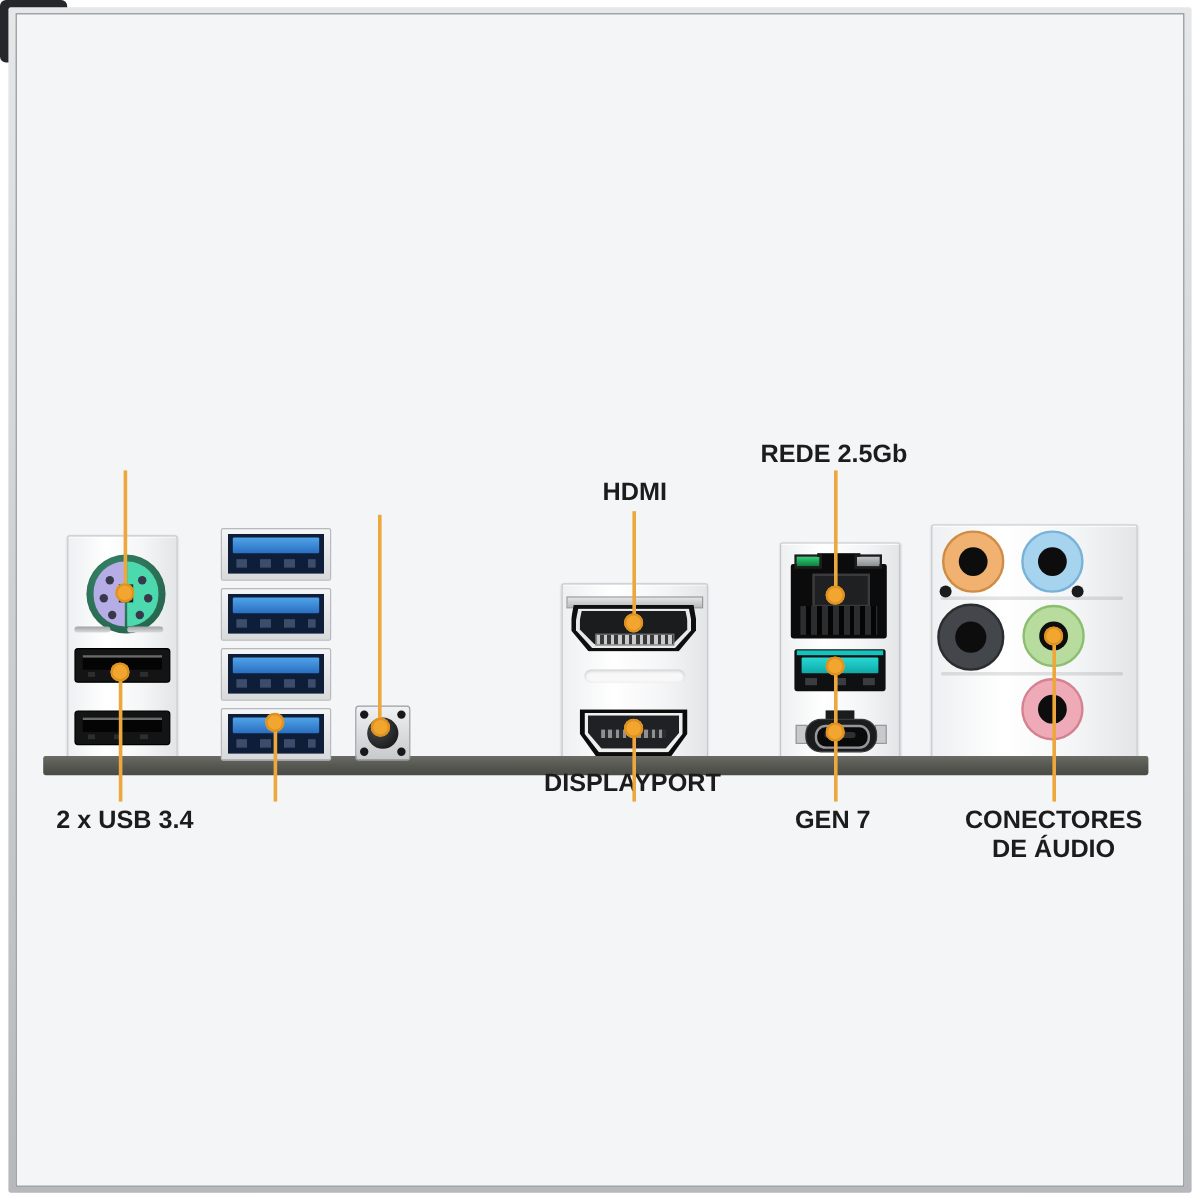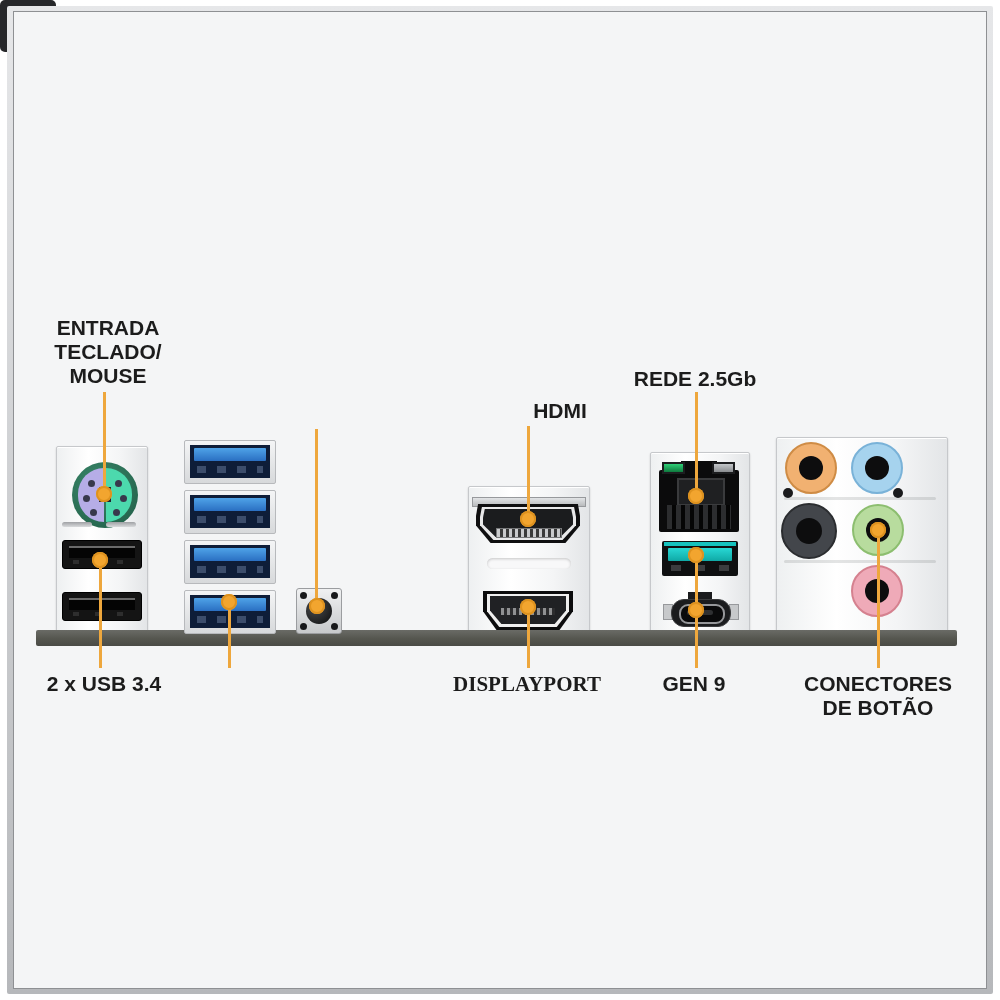--- a/index.html
+++ b/index.html
@@ -107,44 +107,39 @@
   .screw{position:absolute;width:10px;height:10px;border-radius:50%;background:#1a1b1d;z-index:4;}
   .groove{position:absolute;height:3px;background:rgba(70,72,75,.15);border-radius:2px;z-index:3;}
 </style>
 </head>
 <body>
 
 <div class="canvas">
 
   <h1 class="title">CONECTIVIDADE ULTRARRÁPIDA</h1>
 
-  <div class="callout-label" style="left:108px;top:316px;">
-    <div>ENTRADA</div>
-    <div>TECLADO/</div>
-    <div>MOUSE</div>
-  </div>
-  <div class="callout-label" style="left:529px;top:399px;margin-left:31px;">
+  <div class="callout-label" style="left:529px;top:399px;">
     <div>HDMI</div>
   </div>
   <div class="callout-label" style="left:695px;top:367px;text-align:center;">
     <div>REDE 2.5Gb</div>
   </div>
 
   <div class="callout-label" style="left:104px;top:672px;">
     <div>2 x USB 3.4</div>
   </div>
-  <div class="callout-label" style="left:527px;top:672px;font-family:Liberation Serif, serif;">
+  <div class="callout-label" style="left:527px;top:641px;">
     <div>DISPLAYPORT</div>
   </div>
   <div class="callout-label" style="left:694px;top:672px;">
-    <div>GEN 9</div>
+    <div>GEN 7</div>
   </div>
   <div class="callout-label" style="left:878px;top:672px;">
     <div>CONECTORES</div>
-    <div>DE BOTÃO</div>
+    <div>DE ÁUDIO</div>
   </div>
 
   <div class="cline" style="left:104px;top:392px;height:102px;"></div>
   <div class="cline" style="left:100px;top:560px;height:108px;"></div>
   <div class="cline" style="left:316px;top:429px;height:177px;"></div>
   <div class="cline" style="left:229px;top:602px;height:66px;"></div>
   <div class="cline" style="left:528px;top:426px;height:93px;"></div>
   <div class="cline" style="left:528px;top:607px;height:61px;"></div>
   <div class="cline" style="left:696px;top:392px;height:104px;"></div>
   <div class="cline" style="left:696px;top:555px;height:113px;"></div>

